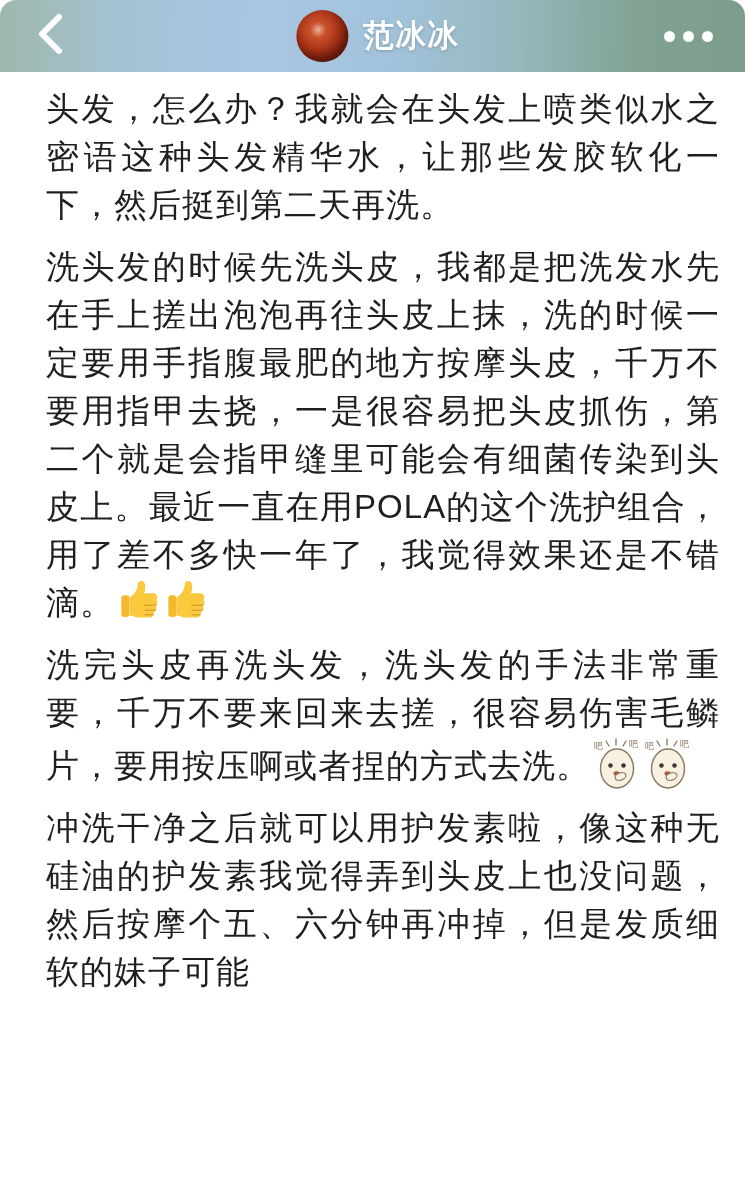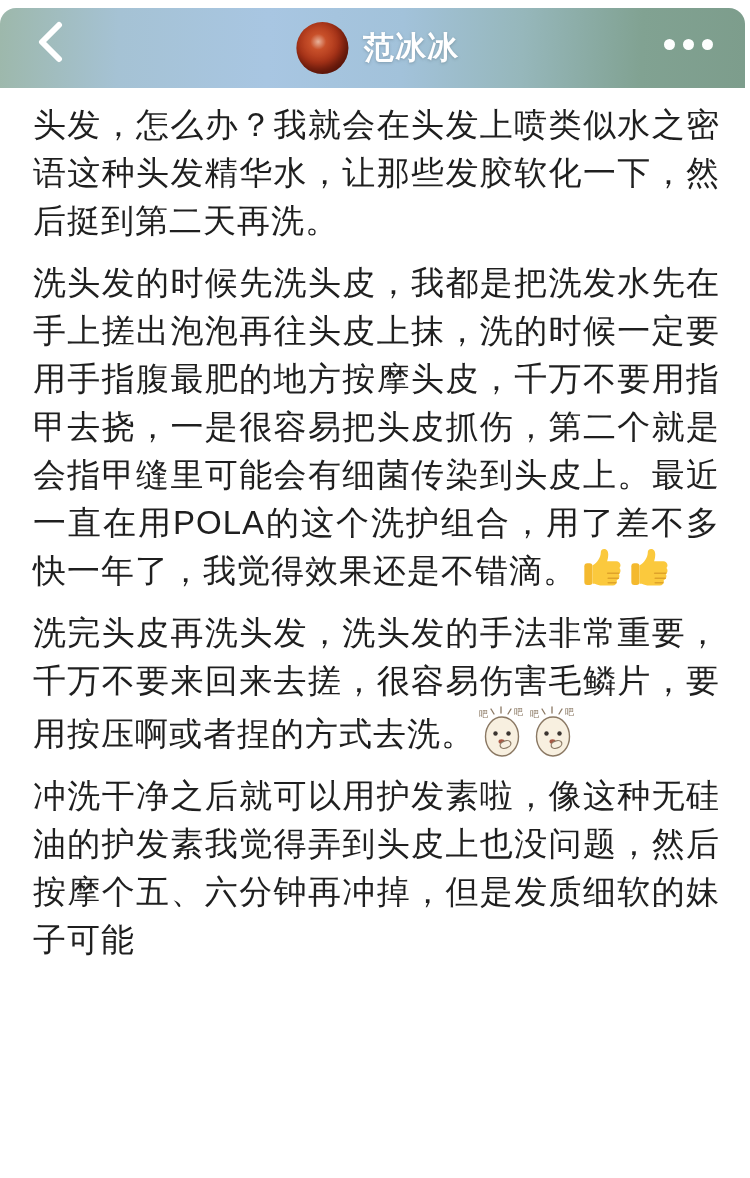--- a/index.html
+++ b/index.html
@@ -5,26 +5,25 @@
   html,body { margin:0; padding:0; }
   body {
     width:750px; height:1178px; overflow:hidden;
     background:#ffffff;
     font-family:"Liberation Sans", sans-serif;
     position:relative;
   }
   
   .header {
     position:relative;
-    height:80px; width:745px;
+    height:72px; width:745px;
     border-radius:16px 16px 0 0;
     background:linear-gradient(92deg,
       #9db8ab 0%, #a5c2d4 16%, #a8c6e2 36%, #a2c2da 54%,
       #96b7bb 70%, #81a292 86%, #7d9d8c 100%);
-    margin-top:8px;
   }
   .back-btn {
     position:absolute; left:30px; top:11px;
     width:40px; height:50px;
     display:flex; align-items:center; justify-content:center;
     cursor:pointer;
   }
   .header-center {
     position:absolute; left:50%; top:50%;
     transform:translate(-47%,-50%);
@@ -53,21 +52,21 @@
     background:#fdfefe;
   }
   
   .article {
     padding:13px 30px 0 30px;
     background:#ffffff;
     color:#1f1f1f;
     text-align:justify;
   }
   .article p.para {
-    margin:0 0 14px 3px;
+    margin:0 0 14px 16px;
     font-size:33px;
     line-height:48px;
     letter-spacing:1px;
     font-weight:400;
     word-break:break-all;
   }
   .inline-icon { display:inline-block; vertical-align:-7px; margin-left:5px; }
   .inline-icon svg { display:block; }
   .inline-icon.sticker { vertical-align:-12px; margin-left:3px; }
 </style>

